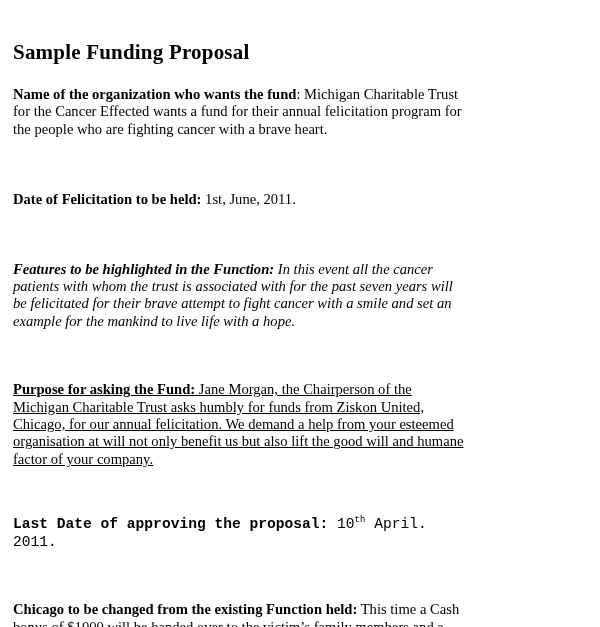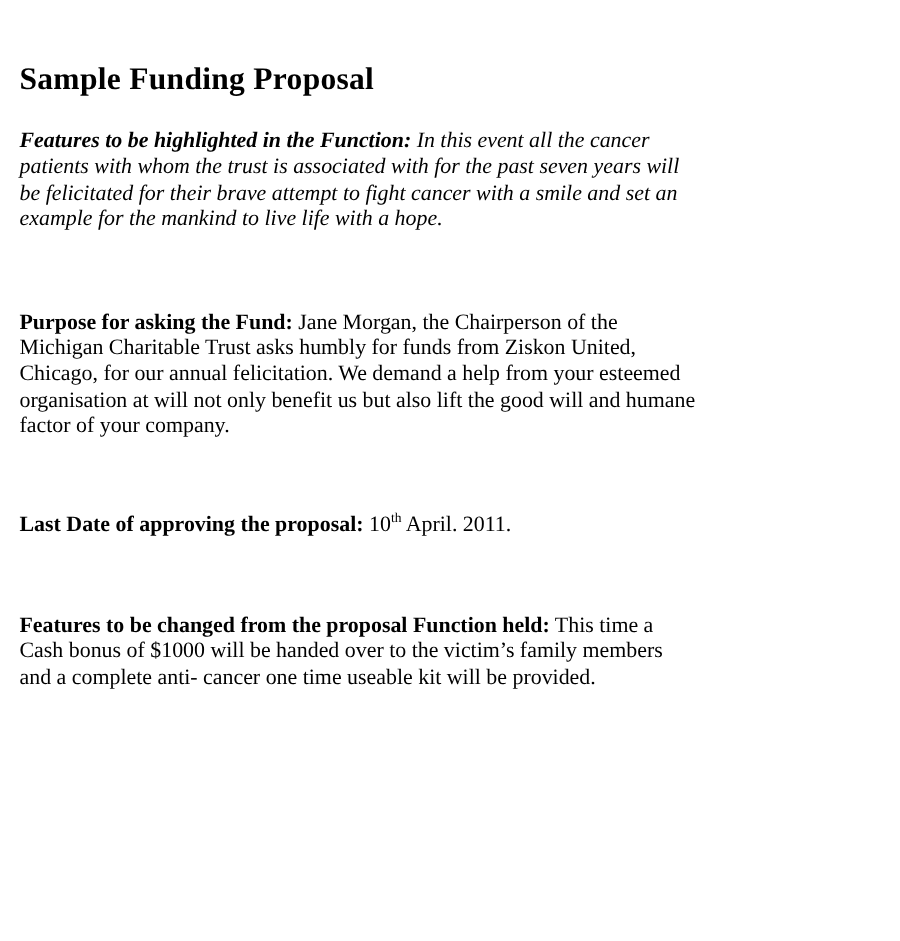--- a/index.html
+++ b/index.html
@@ -30,40 +30,42 @@
   p.section {
     font-size: 14.6px;
     line-height: 17.4px;
     margin: 0;
     text-align: left;
   }
   p.section b { font-weight: bold; }
   .gap-53 { margin-bottom: 53px !important; }
   .gap-52 { margin-bottom: 52px !important; }
   .gap-51 { margin-bottom: 51px !important; font-style: italic; }
-  .gap-50 { margin-bottom: 50px !important; }
-  .gap-48 { margin-bottom: 48px !important; }
+  .gap-50 { margin-bottom: 50px !important; font-family: Liberation Mono, monospace; }
+  .gap-48 { margin-bottom: 48px !important; text-decoration: underline; }
   .gap-18 { margin-bottom: 18px !important; }
   sup.ordinal {
     font-size: 9px;
     line-height: 0;
     vertical-align: super;
   }
 </style>
 </head>
 <body>
 
 <div class="page">
 
   <h1 class="doc-title">Sample Funding Proposal</h1>
 
+  <p class="section gap-53"><b>Name of the organization who wants the fund</b><span>: Michigan Charitable Trust for the Cancer Effected wants a fund for their annual felicitation program for the people who are fighting cancer with a brave heart.</span></p>
 
+  <p class="section gap-52"><b>Date of Felicitation to be held:</b><span> 1st, June, 2011.</span></p>
 
   <p class="section gap-51"><b>Features to be highlighted in the Function:</b><span> In this event all the cancer patients with whom the trust is associated with for the past seven years will be felicitated for their brave attempt to fight cancer with a smile and set an example for the mankind to live life with a hope.</span></p>
 
   <p class="section gap-48"><b>Purpose for asking the Fund:</b><span> Jane Morgan, the Chairperson of the Michigan Charitable Trust asks humbly for funds from Ziskon United, Chicago, for our annual felicitation. We demand a help from your esteemed organisation at will not only benefit us but also lift the good will and humane factor of your company.</span></p>
 
   <p class="section gap-50"><b>Last Date of approving the proposal:</b><span> 10</span><sup class="ordinal">th</sup><span> April. 2011.</span></p>
 
 
-  <p class="section"><b>Features to be changed from the proposal Function held:</b><span> This time a Cash bonus of $1000 will be handed over to the victim’s family members and a complete anti- cancer one time useable kit will be provided.</span></p>
+  <p class="section"><b>Chicago to be changed from the existing Function held:</b><span> This time a Cash bonus of $1000 will be handed over to the victim’s family members and a complete anti- cancer one time useable kit will be provided.</span></p>
 
 </div>
 
 </body></html>

